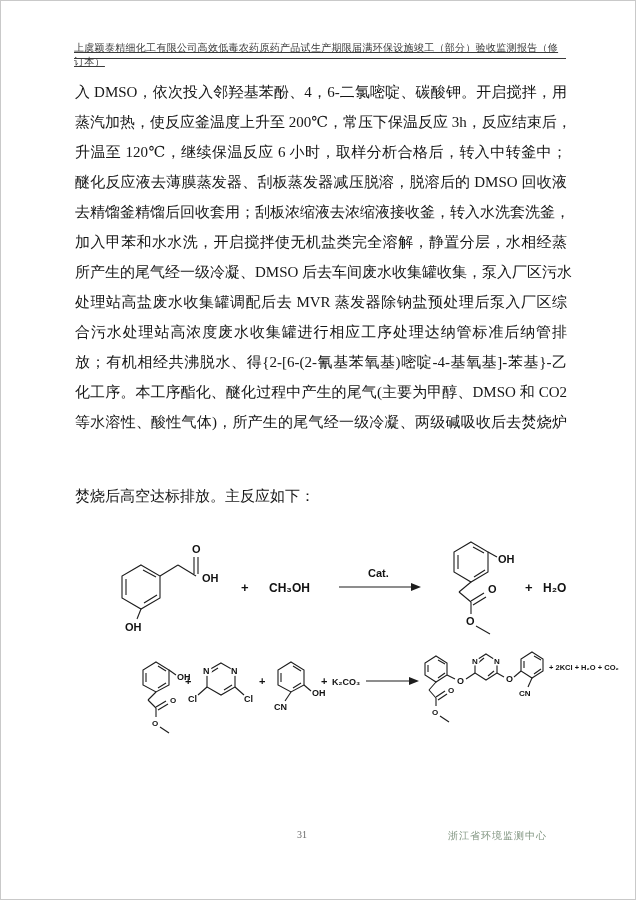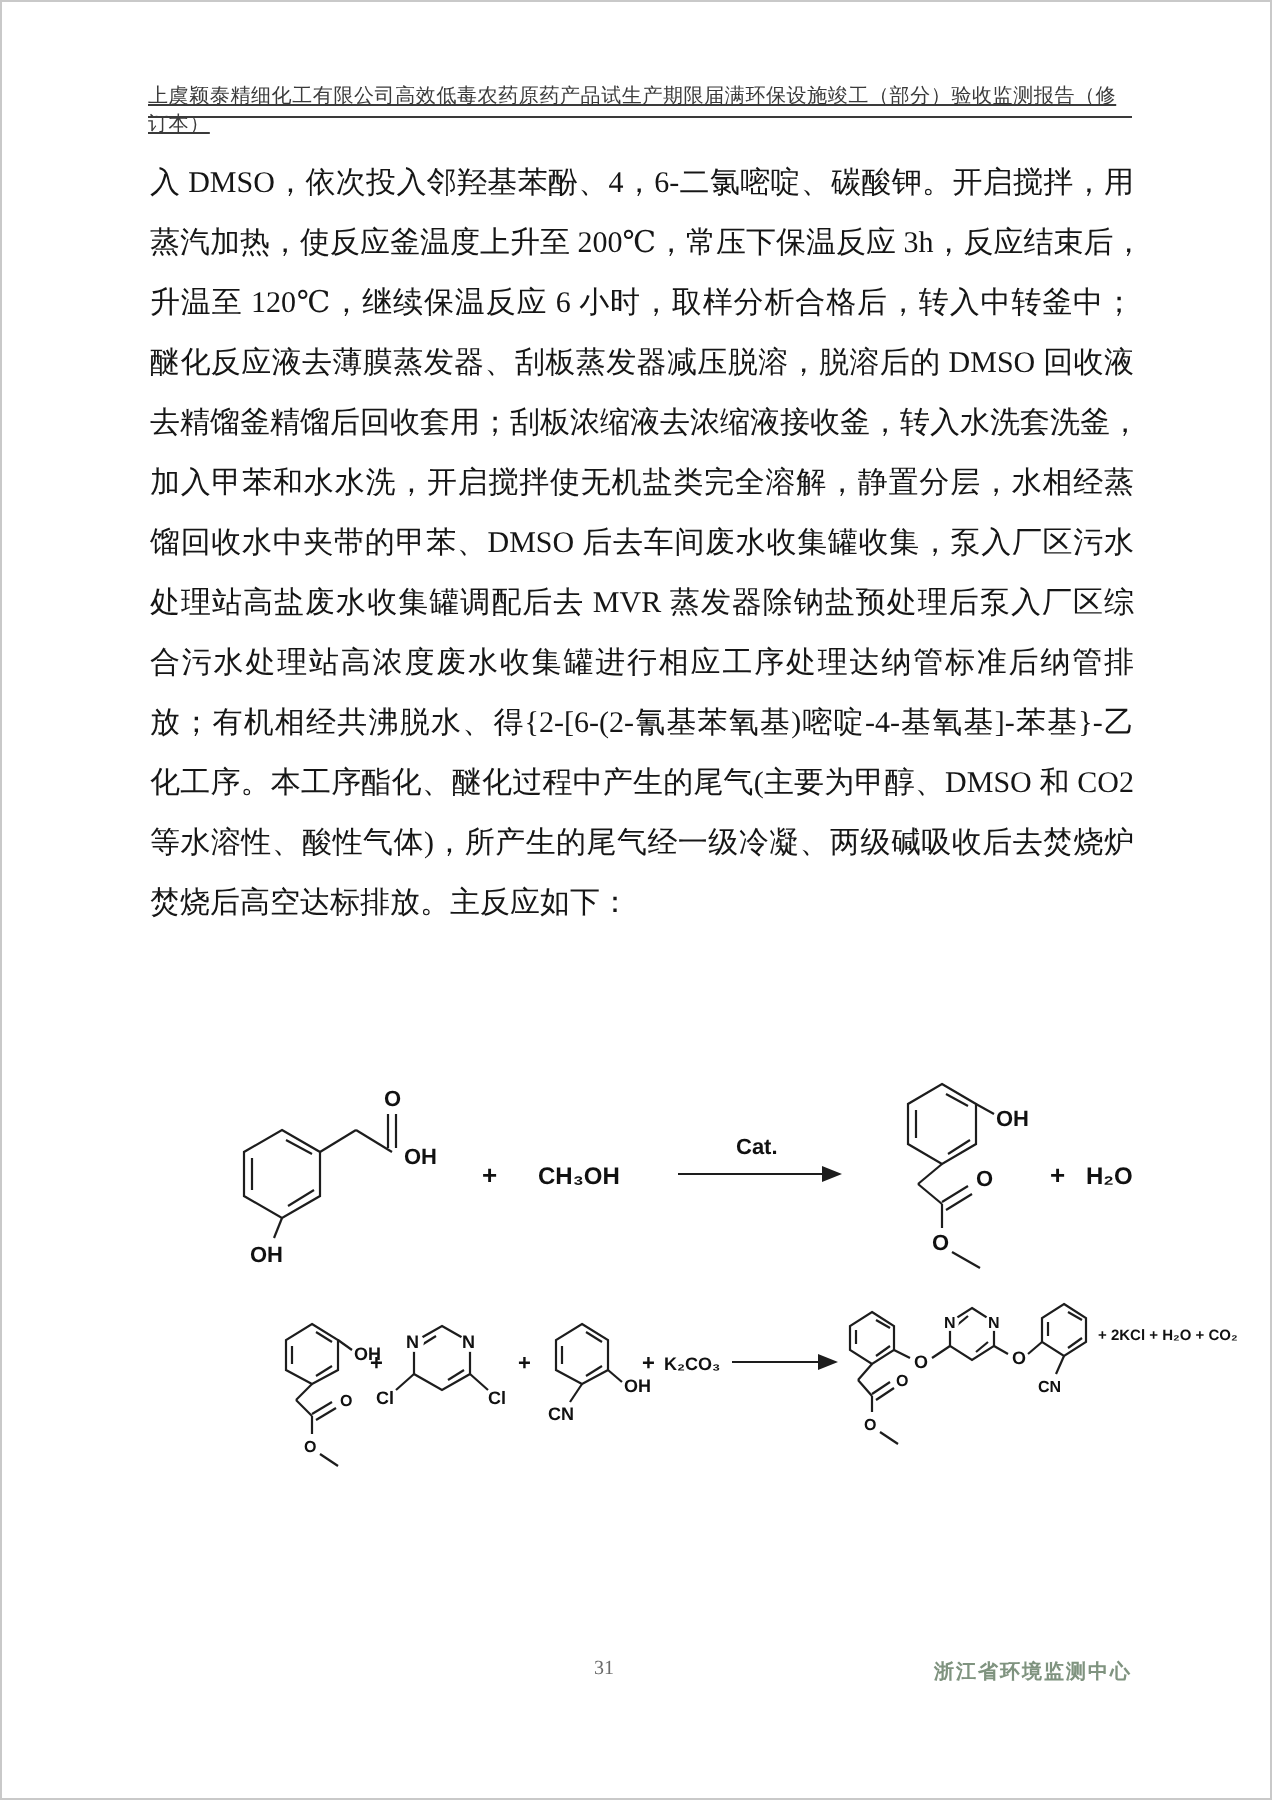--- a/index.html
+++ b/index.html
@@ -32,54 +32,55 @@
     font-size:15px;color:#161616;
   }
   .line{
     line-height:30px;
     text-align:justify;
     text-align-last:justify;
     white-space:nowrap;
   }
   .line.last{
     text-align-last:left;
+    margin-top:44px;
   }
   .rxn1{position:absolute;left:80px;top:528px;}
   .rxn2{position:absolute;left:75px;top:646px;}
   svg{display:block;}
   svg line, svg polygon.ring, svg path{stroke:#1d1d1d;stroke-width:1.1;fill:none;}
   svg polygon.head{fill:#1d1d1d;stroke:none;}
   svg text{fill:#111;font-family:"Liberation Sans","DejaVu Sans",sans-serif;font-weight:bold;}
   .t11{font-size:11px;} .t12{font-size:12px;} .t13{font-size:13px;}
   .t9{font-size:9px;} .t8{font-size:8px;} .t7{font-size:7.5px;}
   .footer-page{
     position:absolute;left:296px;top:828px;
     font-size:10px;color:#6a6a6a;text-align:right;
   }
   .footer-org{
-    position:absolute;left:466px;top:828px;width:130px;
-    font-size:10px;color:#7f937f;letter-spacing:1px;font-weight:bold;
+    position:absolute;left:447px;top:828px;width:130px;
+    font-size:10px;color:#7f937f;letter-spacing:1px;
   }
 </style>
 </head>
 <body>
 
 <div class="page">
 
   <div class="header">上虞颖泰精细化工有限公司高效低毒农药原药产品试生产期限届满环保设施竣工（部分）验收监测报告（修订本）</div>
   <div class="header-rule"></div>
 
   <div class="body-text">
     <div class="line">入 DMSO，依次投入邻羟基苯酚、4，6-二氯嘧啶、碳酸钾。开启搅拌，用</div>
     <div class="line">蒸汽加热，使反应釜温度上升至 200℃，常压下保温反应 3h，反应结束后，</div>
     <div class="line">升温至 120℃，继续保温反应 6 小时，取样分析合格后，转入中转釜中；</div>
     <div class="line">醚化反应液去薄膜蒸发器、刮板蒸发器减压脱溶，脱溶后的 DMSO 回收液</div>
     <div class="line">去精馏釜精馏后回收套用；刮板浓缩液去浓缩液接收釜，转入水洗套洗釜，</div>
     <div class="line">加入甲苯和水水洗，开启搅拌使无机盐类完全溶解，静置分层，水相经蒸</div>
-    <div class="line">馏回收水中夹带的甲苯、DMSO 后去车间废水收集罐收集，泵入厂区污水</div>
+    <div class="line">所产生的尾气经一级冷凝、DMSO 后去车间废水收集罐收集，泵入厂区污水</div>
     <div class="line">处理站高盐废水收集罐调配后去 MVR 蒸发器除钠盐预处理后泵入厂区综</div>
     <div class="line">合污水处理站高浓度废水收集罐进行相应工序处理达纳管标准后纳管排</div>
     <div class="line">放；有机相经共沸脱水、得{2-[6-(2-氰基苯氧基)嘧啶-4-基氧基]-苯基}-乙</div>
     <div class="line">化工序。本工序酯化、醚化过程中产生的尾气(主要为甲醇、DMSO 和 CO2</div>
     <div class="line">等水溶性、酸性气体)，所产生的尾气经一级冷凝、两级碱吸收后去焚烧炉</div>
     <div class="line last">焚烧后高空达标排放。主反应如下：</div>
   </div>
 
   <div class="rxn1">
     <svg width="490" height="115" viewBox="0 0 490 115">

